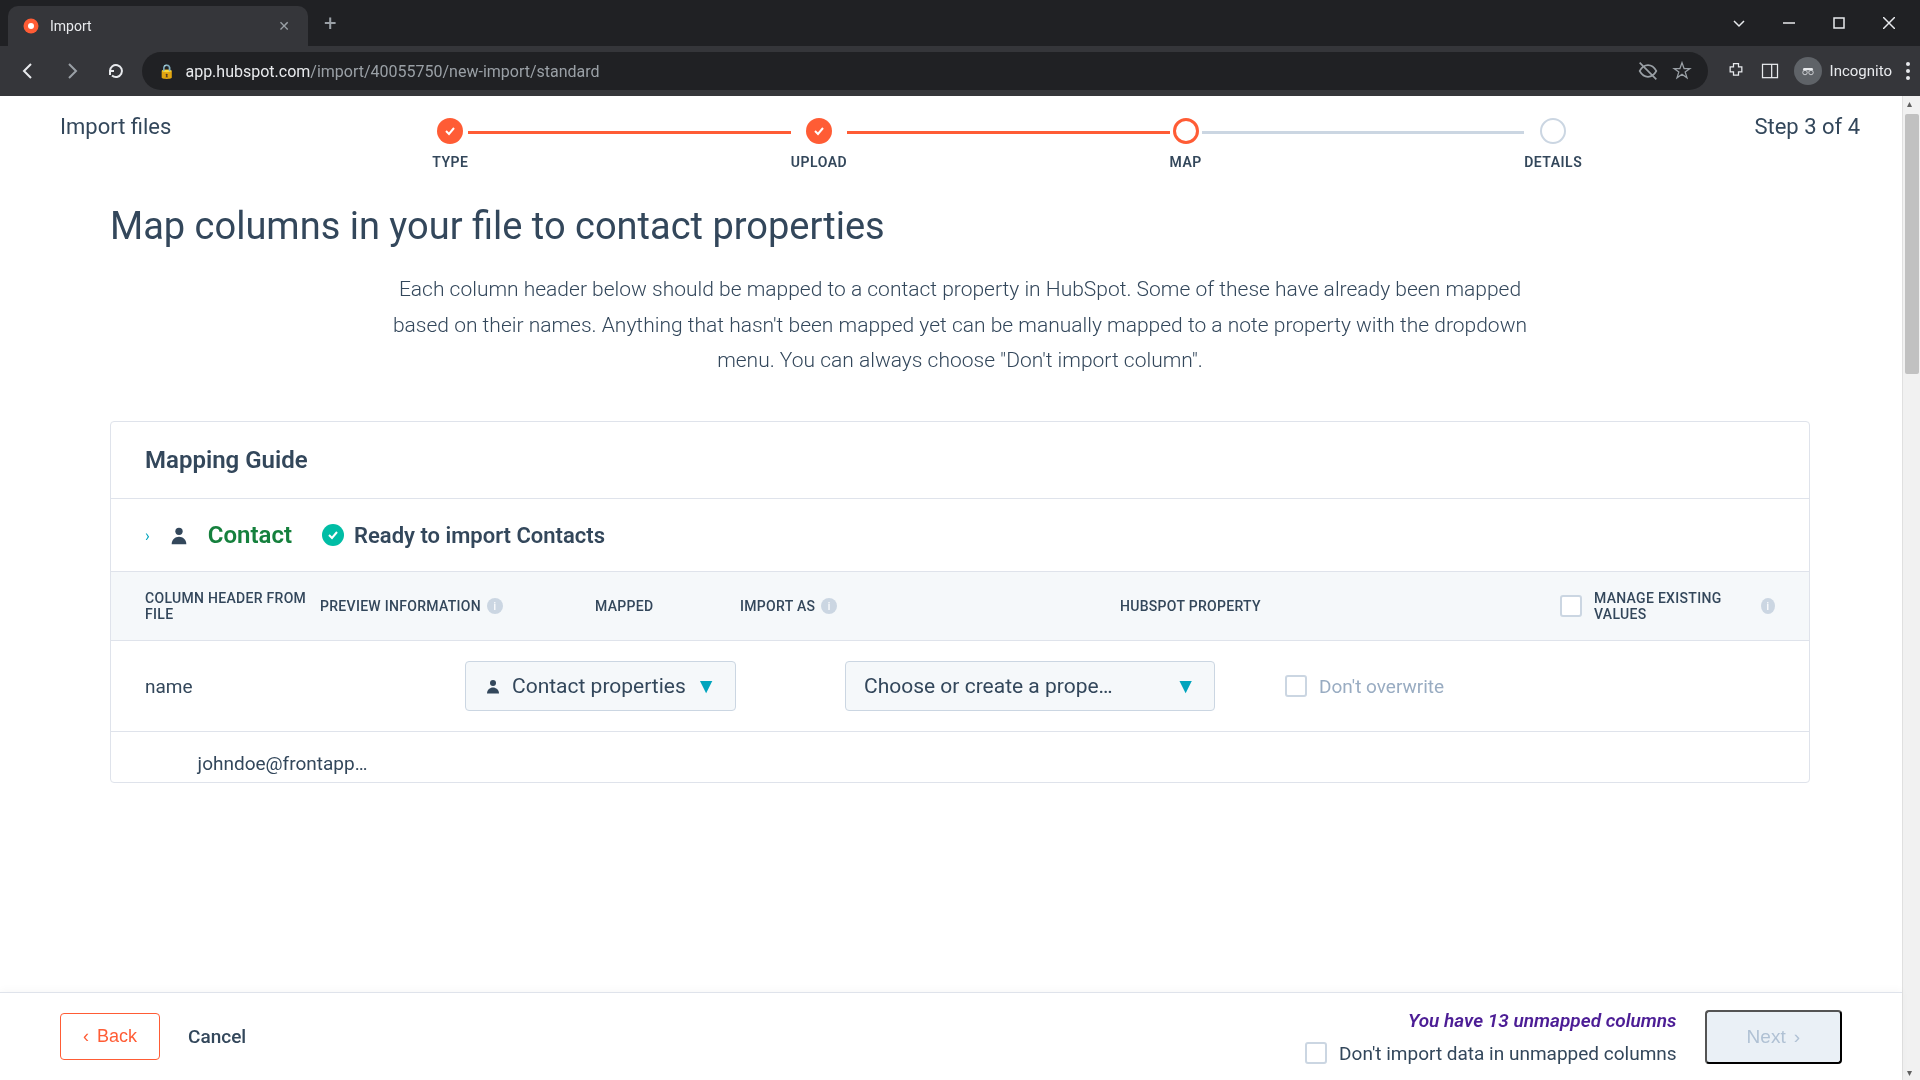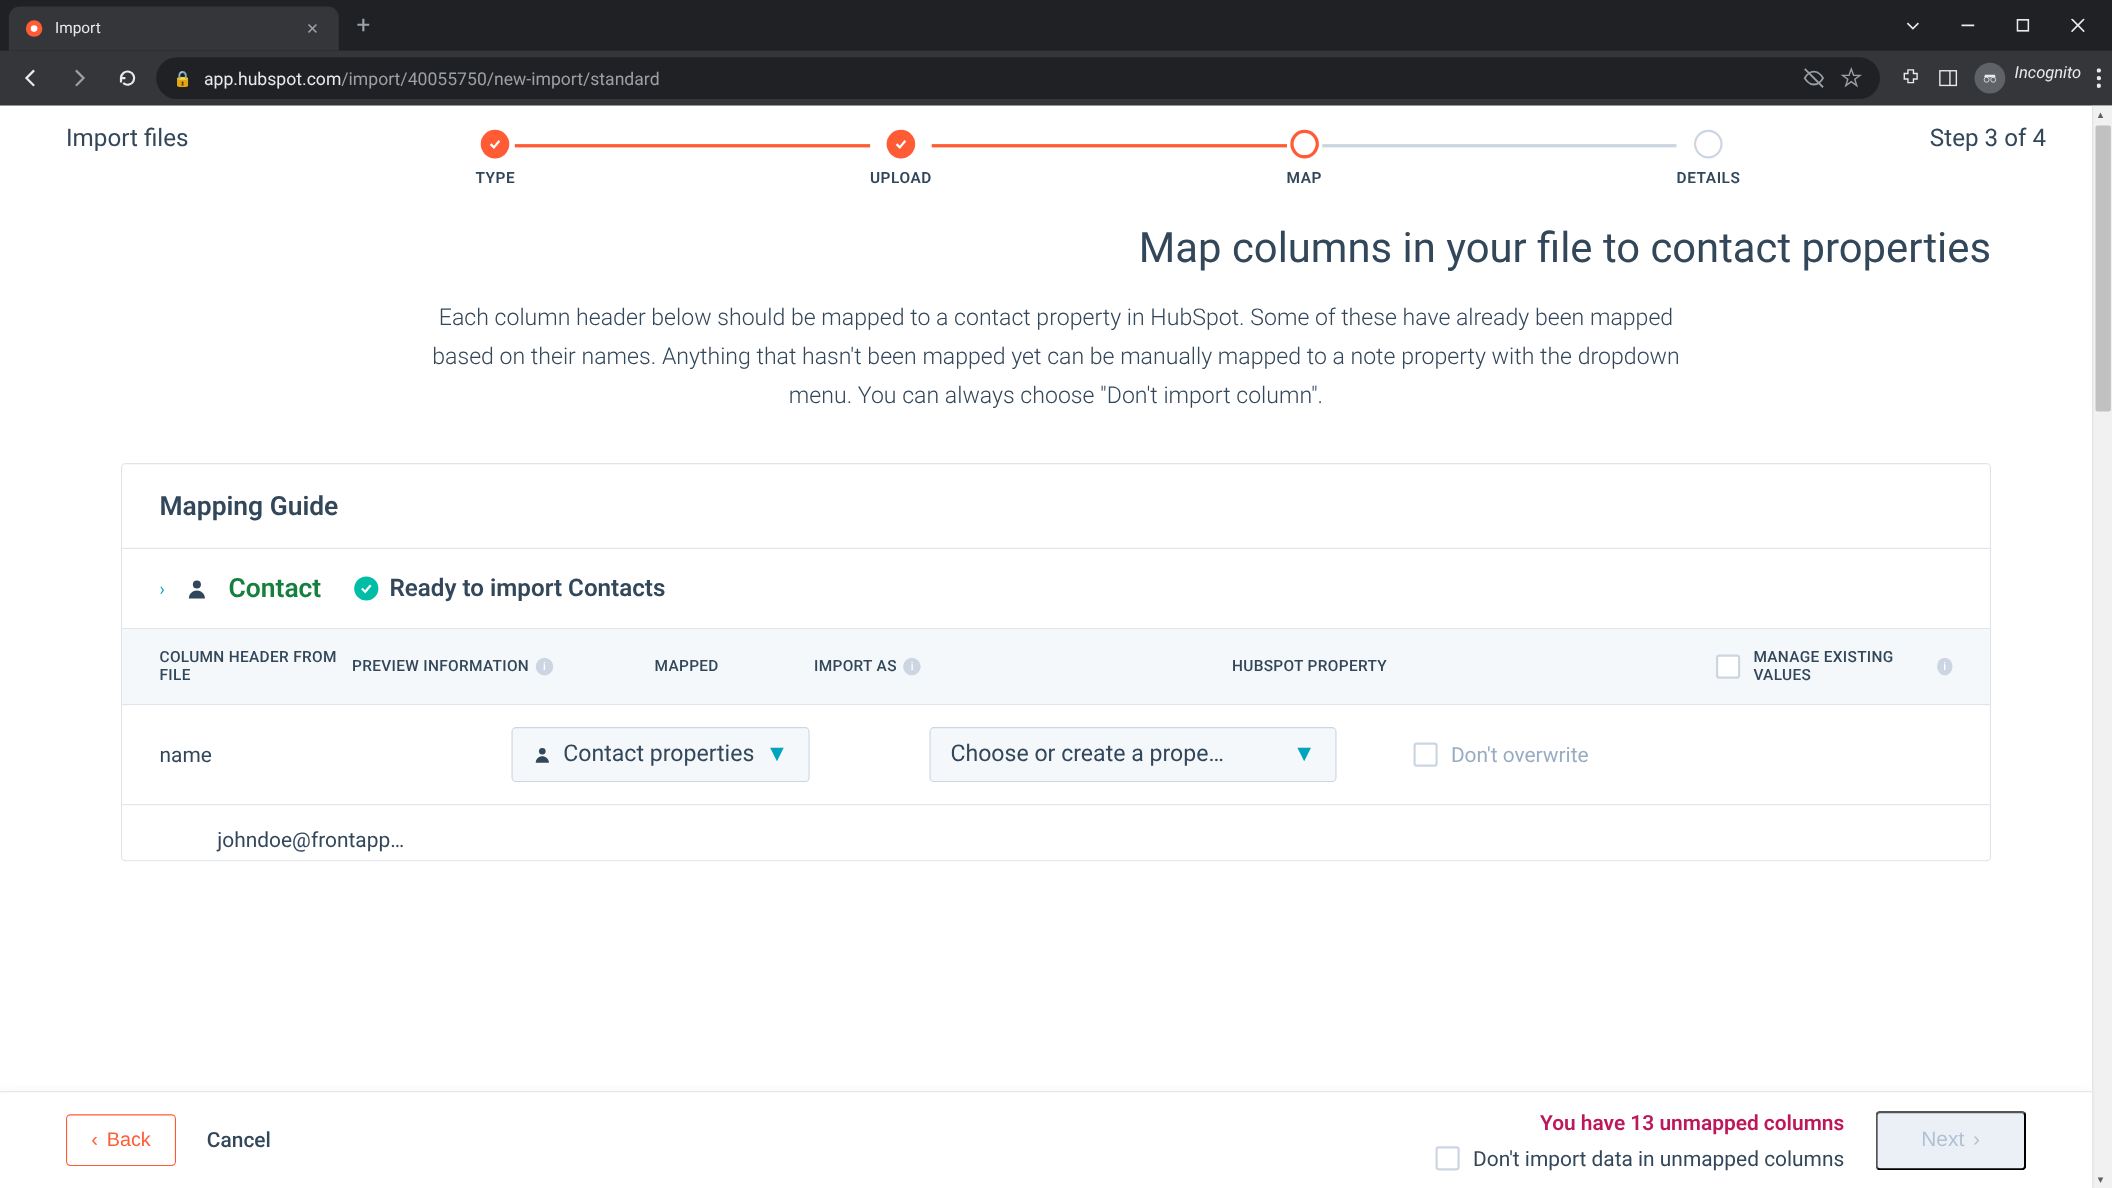--- a/index.html
+++ b/index.html
@@ -16,21 +16,21 @@
 .window-controls { margin-left: auto; display: flex; gap: 4px; padding-right: 8px; }
 .window-btn { width: 46px; height: 40px; display: flex; align-items: center; justify-content: center; color: #e8eaed; cursor: pointer; }
 
 .addr-bar { display: flex; align-items: center; background: #35363a; height: 50px; padding: 0 10px; gap: 8px; }
 .nav-btn { width: 36px; height: 36px; display: flex; align-items: center; justify-content: center; color: #9aa0a6; border-radius: 50%; cursor: pointer; }
 .nav-btn.active { color: #e8eaed; }
 .url-field { flex: 1; background: #202124; border-radius: 20px; height: 38px; display: flex; align-items: center; padding: 0 16px; gap: 10px; color: #9aa0a6; font-size: 16px; }
 .url-host { color: #e8eaed; }
 .lock { color: #9aa0a6; font-size: 14px; }
 .addr-right { display: flex; align-items: center; gap: 14px; padding-left: 10px; color: #e8eaed; }
-.incognito-badge { display: flex; align-items: flex-start; gap: 8px; font-size: 15px; font-style: italic; }
+.incognito-badge { display: flex; align-items: center; gap: 8px; font-size: 15px; }
 .incognito-avatar { width: 28px; height: 28px; background: #5f6368; border-radius: 50%; display: flex; align-items: center; justify-content: center; }
 
 
 .page { background: #fff; height: calc(1080px - 96px); overflow: hidden; position: relative; }
 .scrollbar-v { position: absolute; right: 0; top: 0; width: 18px; height: 100%; background: #f1f1f1; border-left: 1px solid #e0e0e0; }
 .scrollbar-v::before { content: '▴'; position: absolute; top: 2px; left: 4px; font-size: 10px; color: #606060; }
 .scrollbar-v::after { content: '▾'; position: absolute; bottom: 2px; left: 4px; font-size: 10px; color: #606060; }
 .scroll-thumb { position: absolute; top: 18px; left: 2px; width: 14px; height: 260px; background: #c1c1c1; border-radius: 2px; }
 
 .header-row { display: flex; align-items: flex-start; padding: 18px 60px 0 60px; }
@@ -43,21 +43,21 @@
 .step-circle { width: 26px; height: 26px; border-radius: 50%; display: flex; align-items: center; justify-content: center; }
 .step-circle.done { background: #ff5c35; color: #fff; }
 .step-circle.current { background: #fff; border: 3px solid #ff5c35; }
 .step-circle.pending { background: #fff; border: 2px solid #cbd6e2; }
 .step-label { font-size: 14px; font-weight: 600; color: #33475b; letter-spacing: 0.5px; }
 .step-line { flex: 1; height: 3px; margin-top: -24px; }
 .step-line.done { background: #ff5c35; }
 .step-line.pending { background: #cbd6e2; }
 
 .main-content { padding: 34px 110px 0 110px; }
-.title { text-align: right; font-size: 38px; font-weight: 400; color: #33475b; margin-bottom: 24px; }
+.title { text-align: left; font-size: 38px; font-weight: 400; color: #33475b; margin-bottom: 24px; }
 .description { text-align: center; font-size: 21px; color: #33475b; line-height: 1.7; max-width: 1180px; margin: 0 auto 42px auto; font-weight: 300; }
 
 .panel { border: 1px solid #dfe3eb; border-radius: 4px; }
 .panel-title { padding: 24px 34px; font-size: 24px; font-weight: 600; color: #33475b; border-bottom: 1px solid #dfe3eb; }
 .accordion-row { display: flex; align-items: center; padding: 22px 34px; gap: 18px; border-bottom: 1px solid #dfe3eb; }
 .expand-caret { color: #00a4bd; font-size: 16px; }
 .contact-icon { color: #33475b; }
 .accordion-label { font-size: 24px; font-weight: 600; color: #15803d; }
 .ready-badge { display: flex; align-items: center; gap: 10px; margin-left: 12px; }
 .check-circle { width: 22px; height: 22px; background: #00bda5; border-radius: 50%; display: flex; align-items: center; justify-content: center; color: #fff; font-size: 12px; }
@@ -87,21 +87,21 @@
 
 .partial-row { display: flex; align-items: flex-start; padding: 20px 34px 0 34px; height: 50px; overflow: hidden; flex-direction: column; }
 .mapped-check { width: 26px; height: 26px; background: #00bda5; border-radius: 50%; display: flex; align-items: center; justify-content: center; color: #fff; font-size: 13px; margin-top: 8px; }
 
 
 .footer { position: absolute; bottom: 0; left: 0; right: 18px; height: 88px; background: #fff; border-top: 1px solid #dfe3eb; display: flex; align-items: center; padding: 0 60px; box-shadow: 0 -2px 8px rgba(0,0,0,0.03); }
 .back-btn { border: 1px solid #ff5c35; color: #ff5c35; background: #fff; border-radius: 4px; padding: 12px 22px; font-size: 18px; font-weight: 500; display: flex; align-items: center; gap: 8px; cursor: pointer; }
 .cancel-btn { margin-left: 28px; font-size: 19px; font-weight: 500; color: #33475b; cursor: pointer; }
 .footer-right { margin-left: auto; display: flex; align-items: center; gap: 28px; }
 .unmapped-info { display: flex; flex-direction: column; gap: 10px; align-items: flex-end; }
-.unmapped-title { font-size: 19px; font-weight: 600; color: #be185d; }
+.unmapped-title { font-size: 19px; font-weight: 600; color: #4c1d95; font-style: italic; }
 .unmapped-check-row { display: flex; align-items: center; gap: 12px; font-size: 19px; color: #33475b; }
 .next-btn { background: #eaf0f6; color: #b0c1d4; border-radius: 4px; padding: 14px 40px; font-size: 19px; font-weight: 500; display: flex; align-items: center; gap: 8px; cursor: not-allowed; }
 
 svg { display: block; }
 </style>
 </head>
 <body>
 
 <div class="browser-chrome">
   <div class="tab-bar">

